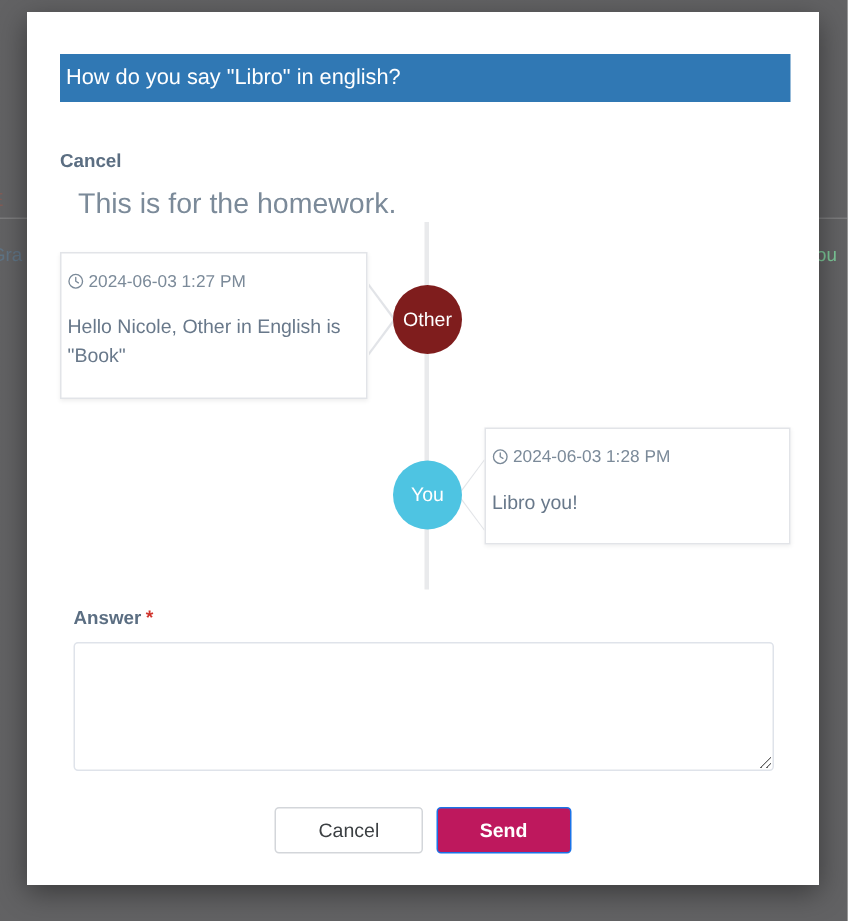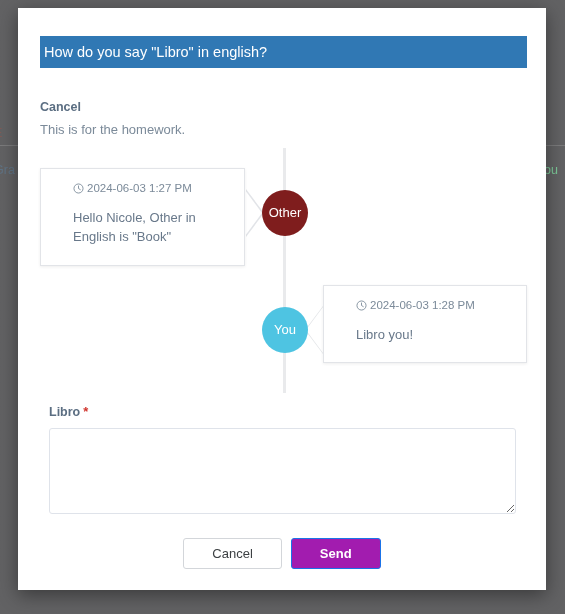--- a/index.html
+++ b/index.html
@@ -84,23 +84,23 @@
     top: 92px;
     width: 480px;
   }
   #details-heading {
     font-size: 12.5px;
     font-weight: bold;
     color: #5b6e82;
     margin: 0 0 8px 0;
   }
   #details-text {
-    font-size: 13px;
+    font-size: 19px;
     color: #7b8a99;
-    margin: 0;
+    margin: 12px;
   }
 
   
   #timeline {
     position: absolute;
     left: 22px;
     top: 140px;
     width: 487px;
     height: 245px;
   }
@@ -134,21 +134,21 @@
     z-index: 3;
   }
   #badge-other { background: #efab4b; }
   #badge-you   { background: #4ec4e2; text-align: center; }
 
   .bubble {
     position: absolute;
     background: #ffffff;
     border: 1px solid #e2e4e8;
     box-shadow: 0 1px 3px rgba(0,0,0,0.07);
-    padding: 13px 16px 15px 32px;
+    padding: 13px 16px 15px 4px;
     box-sizing: border-box;
     z-index: 2;
   }
   #bubble-0 {
     left: 0;
     top: 0;
     width: 205px;
     min-height: 98px;
   }
   #bubble-1 {
@@ -259,21 +259,21 @@
     box-sizing: border-box;
     vertical-align: middle;
   }
   #btn-cancel {
     background: #ffffff;
     border: 1px solid #d3d6da;
     color: #3c4043;
     margin-right: 9px;
   }
   #btn-send {
-    background: #a21caf;
+    background: #be185d;
     border: 1px solid #1a73e8;
     color: #ffffff;
     font-weight: bold;
   }
 </style>
 </head>
 <body>
 
 <div id="backdrop">
   <div class="bg-page"></div>
@@ -325,21 +325,21 @@
           </span><span>2024-06-03 1:28 PM</span>
         </div>
         <div class="bubble-body">Libro you!</div>
       </div>
       <div class="badge" id="badge-you" style="background: rgb(78, 196, 226);">You</div>
     </div>
   </div>
 
   <div id="answer-section">
     <div id="answer-label">
-      <span>Libro</span><span id="answer-required">*</span>
+      <span>Answer</span><span id="answer-required">*</span>
     </div>
     <textarea id="answer-textarea" placeholder="" style=""></textarea>
   </div>
 
   <div id="footer">
     <span class="btn" id="btn-cancel">Cancel</span><span class="btn" id="btn-send">Send</span>
   </div>
 
 </div>
 

